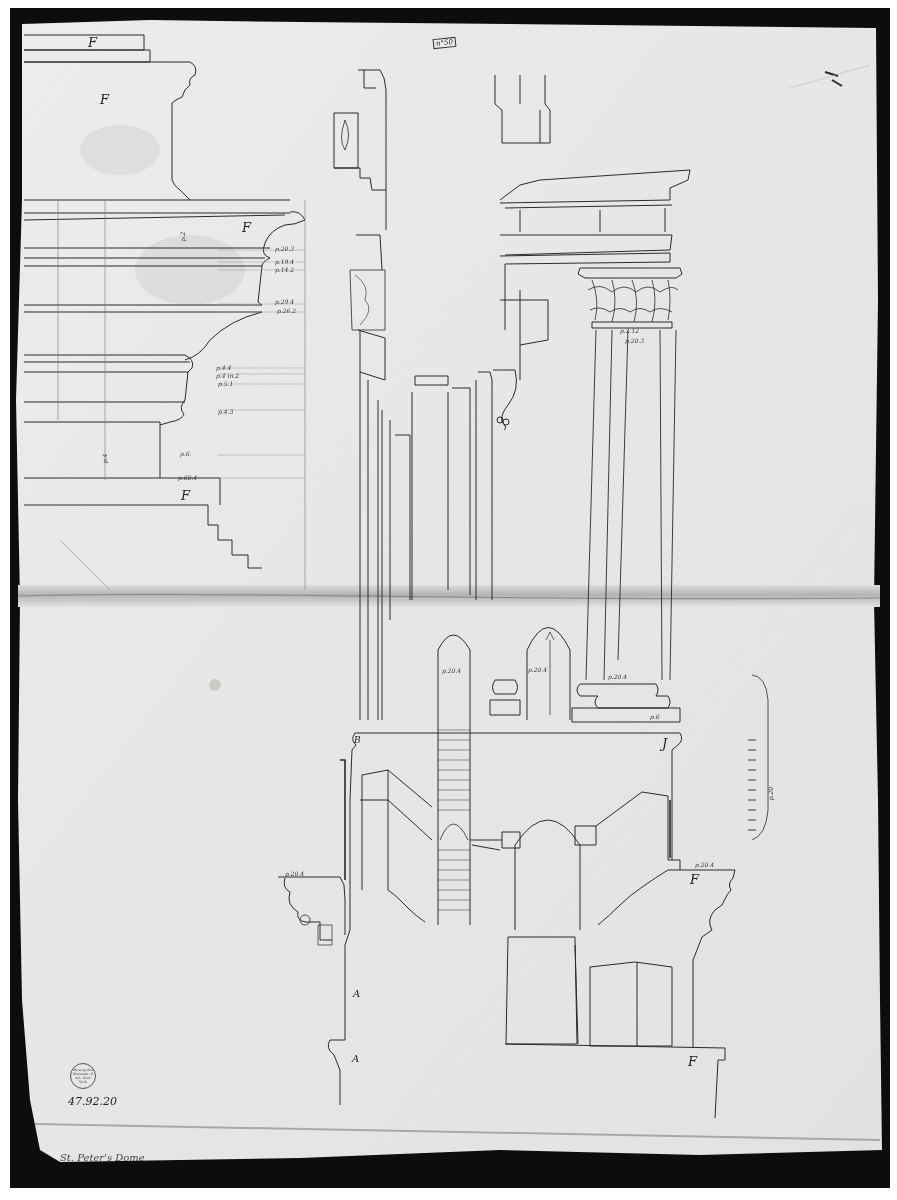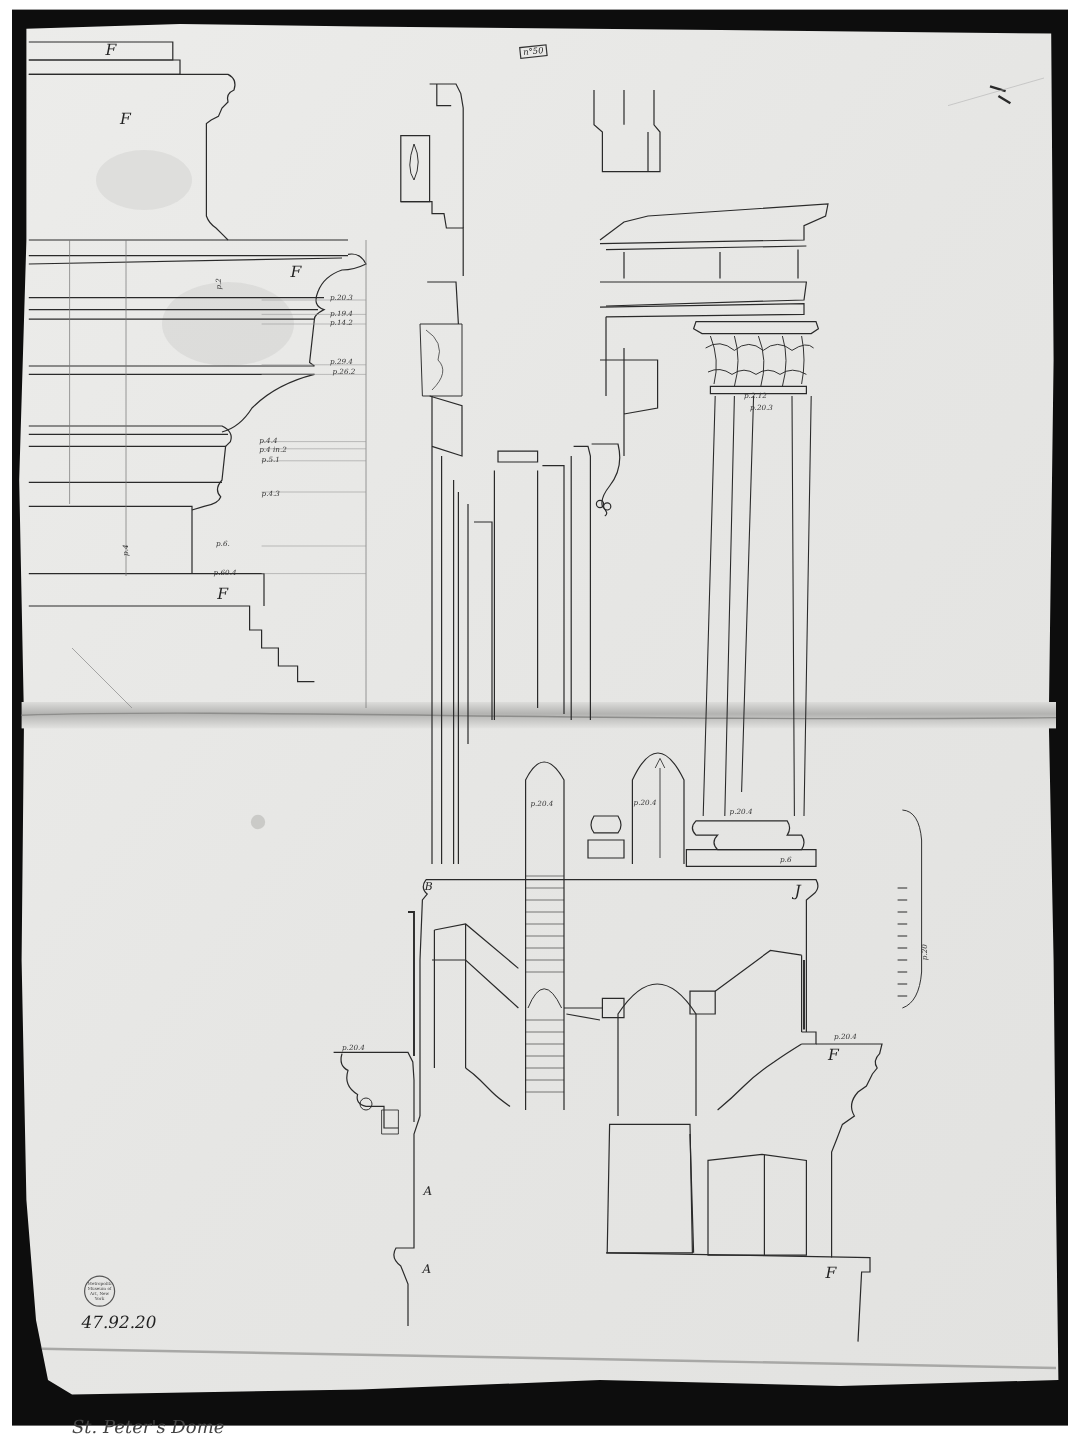--- a/index.html
+++ b/index.html
@@ -3,21 +3,21 @@
 <meta charset="utf-8">
 <style>
   html,body{margin:0;padding:0;background:#ffffff;}
   body{width:897px;height:1200px;position:relative;overflow:hidden;font-family:"DejaVu Serif",serif;}
   #frame{position:absolute;left:0;top:0;width:897px;height:1200px;background:#fff;}
   #mount{position:absolute;left:10px;top:8px;width:880px;height:1180px;background:#0d0d0d;}
   #sheet{position:absolute;left:0;top:0;width:897px;height:1200px;}
   .lbl{position:absolute;color:#222;font-family:"DejaVu Serif",serif;font-style:italic;white-space:nowrap;}
   .dim{font-size:6px;color:#333;}
   .letter{font-size:13px;}
-  .inv{position:absolute;font-family:"DejaVu Serif",serif;font-style:italic;font-size:14px;color:#222;}
+  .inv{position:absolute;font-family:"DejaVu Serif",serif;font-style:italic;font-size:11px;color:#222;}
   .stamp{position:absolute;left:70px;top:1063px;width:24px;height:24px;border:1px solid #555;border-radius:50%;
     font-size:3.5px;line-height:4px;text-align:center;color:#444;display:flex;align-items:center;justify-content:center;}
   .folio{position:absolute;left:433px;top:38px;border:1px solid #333;padding:0 2px;font-size:7px;font-style:italic;color:#222;transform:rotate(-6deg);}
 </style>
 </head>
 <body>
 
 <div id="frame">
   <div id="mount"></div>
 
@@ -224,14 +224,14 @@
   <span class="lbl dim" style="left:695px;top:861px;">p.20.4</span>
 
   <span class="lbl dim" style="left:764px;top:790px;transform:rotate(-90deg);">p.20</span>
 
   <span class="folio">n°50</span>
 
   <div class="stamp">
     <span style="display:block;width:20px;overflow:hidden;height:16px;">Metropolitan Museum of Art, New York</span>
   </div>
   <span class="inv" style="left:68px;top:1095px;">47.92.20</span>
-  <span class="inv" style="left:60px;top:1152px;font-size:15px;color:#444;margin-top:28px;">St. Peter's Dome</span>
+  <span class="inv" style="left:60px;top:1152px;font-size:10px;color:#444;">St. Peter's Dome</span>
 </div>
 
 </body></html>

